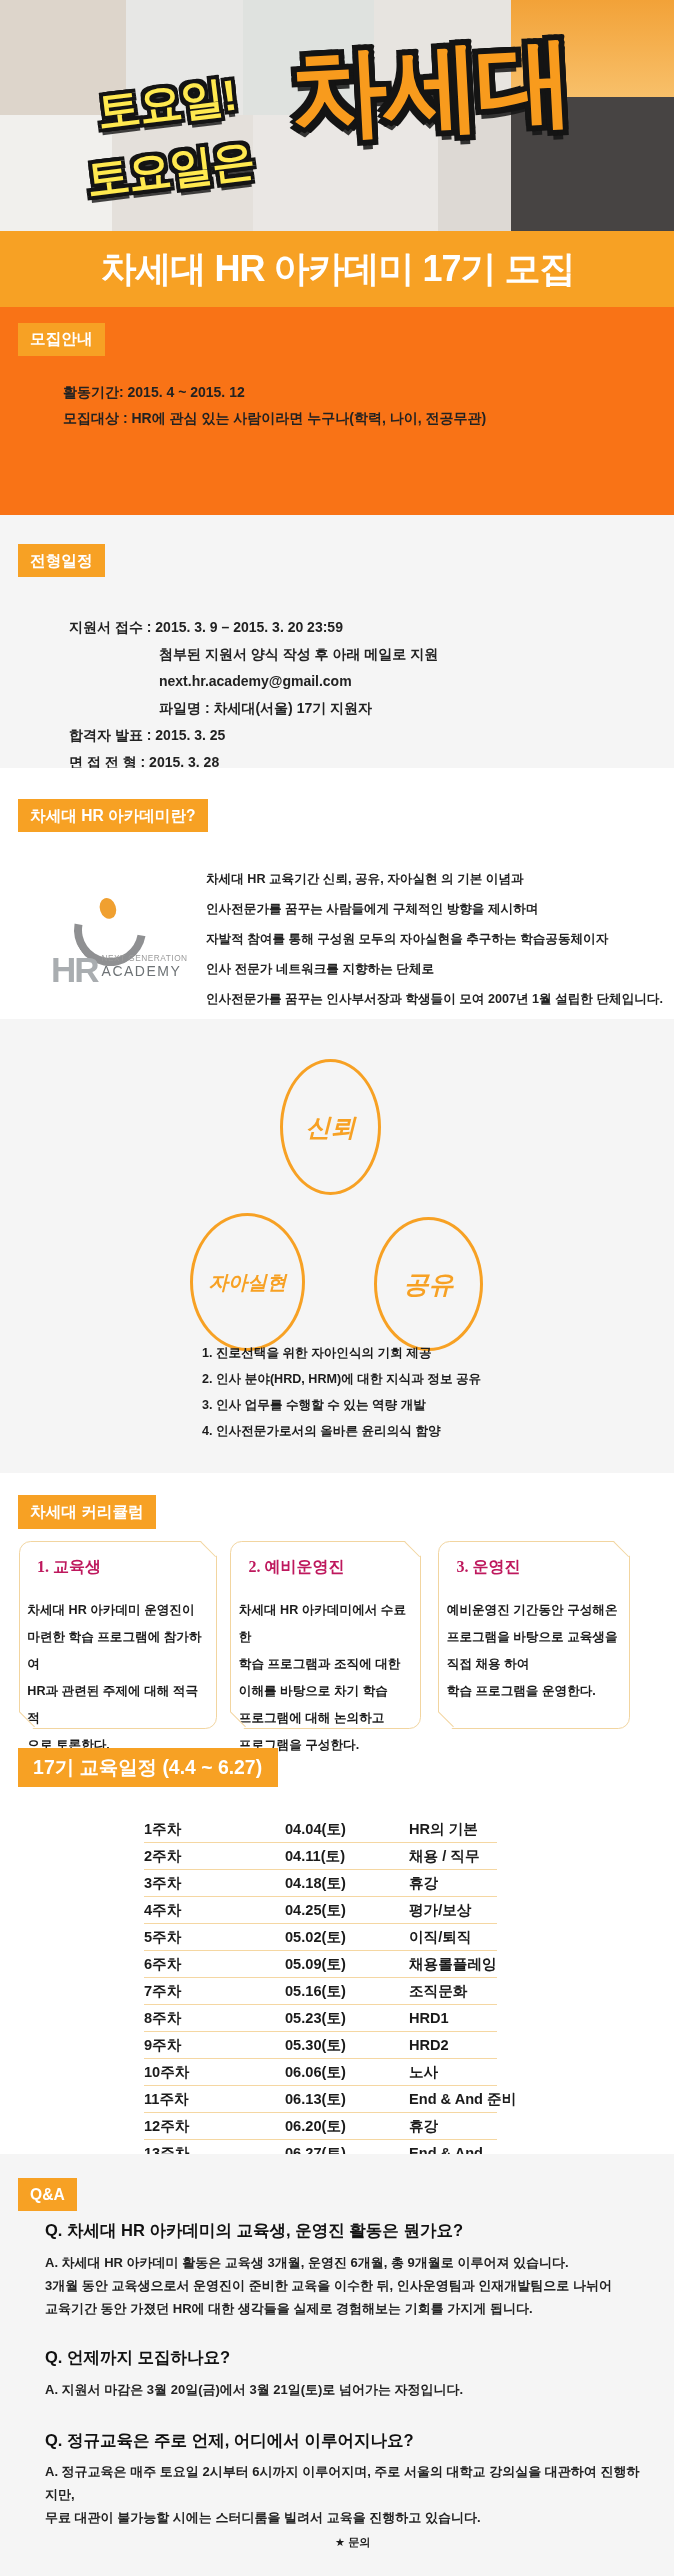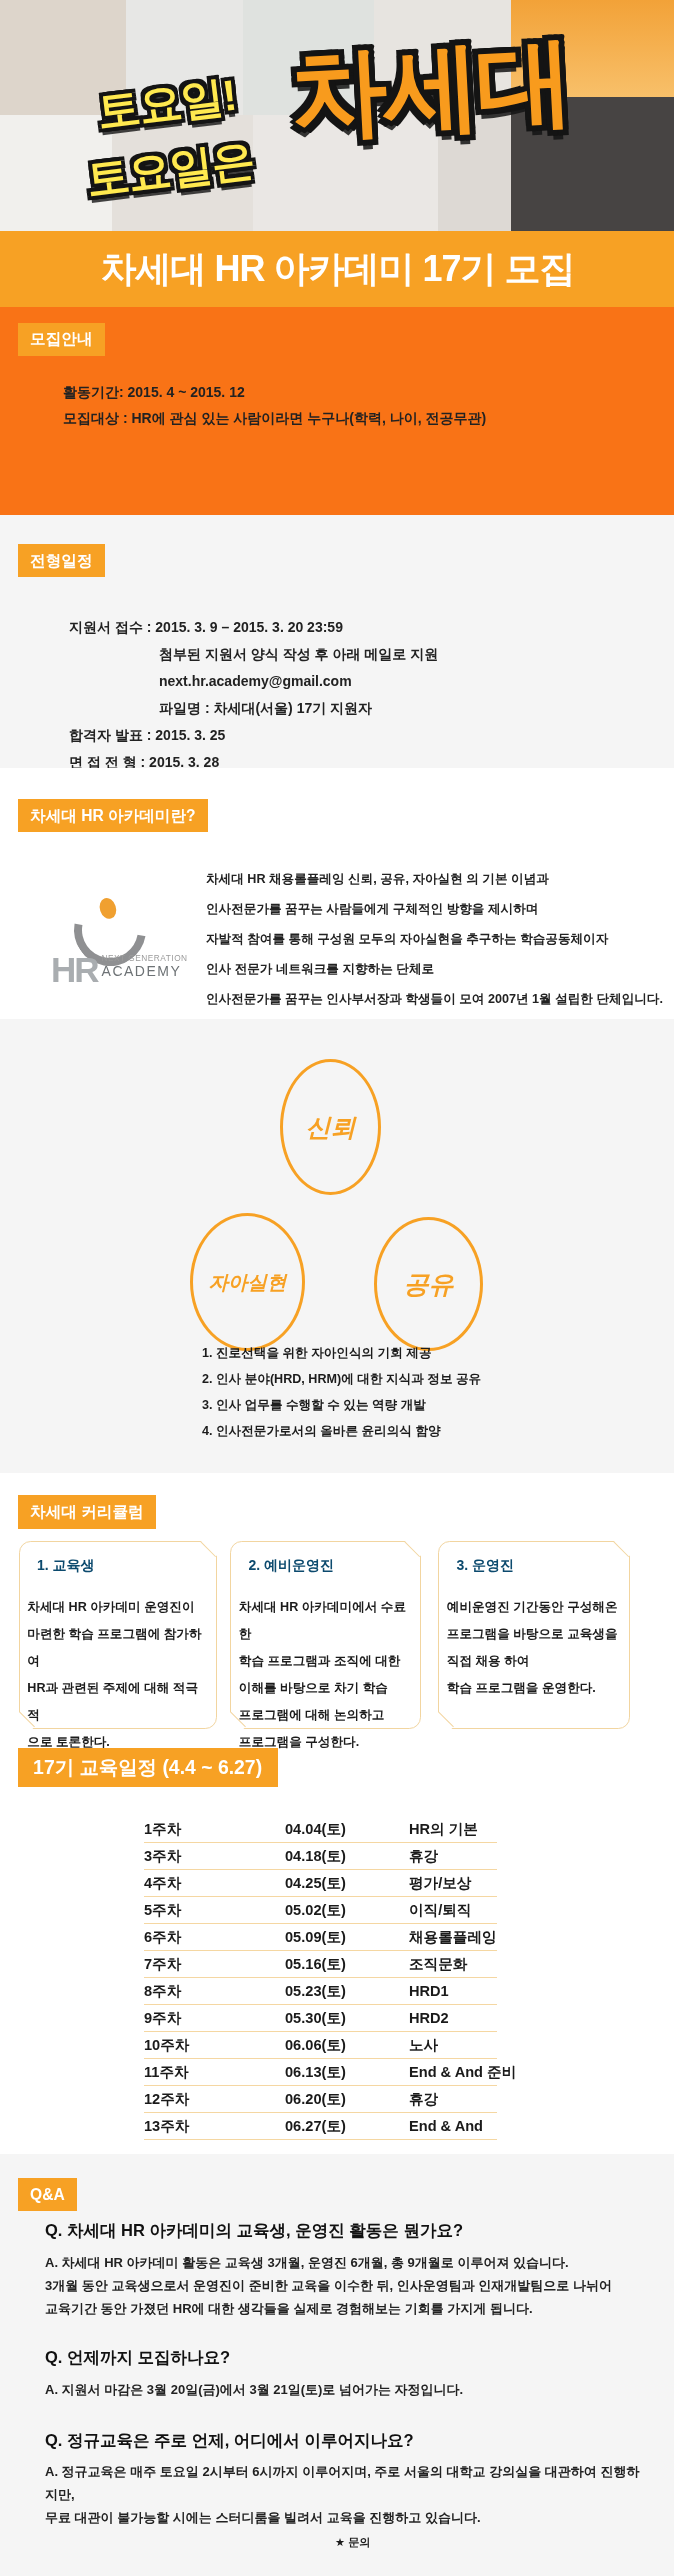--- a/index.html
+++ b/index.html
@@ -91,21 +91,21 @@
     position:absolute;top:68px;height:188px;background:#fff;
     border:1px solid var(--tan);border-radius:11.7px;box-sizing:border-box;
   }
   .card::before{content:"";position:absolute;top:-10.7px;right:-10.7px;width:21.4px;height:21.4px;
     background:#fff;transform:rotate(45deg);border-bottom:1px solid var(--tan);}
   .card::after{content:"";position:absolute;bottom:-10.7px;left:-10.7px;width:21.4px;height:21.4px;
     background:#fff;transform:rotate(45deg);border-top:1px solid var(--tan);}
   .card1{left:18.5px;width:198px;}
   .card2{left:230px;width:191px;}
   .card3{left:438px;width:192px;}
-  .card-title{margin:14.6px 0 0 17.5px;font-size:14px;font-weight:600;color:#0c4a6e;white-space:pre;}
+  .card-title{margin:14.6px 0 0 17.5px;font-size:16px;font-weight:600;color:#be185d;white-space:pre;font-family:Liberation Serif, serif;}
   .card-body{margin:19.4px 5.8px 0 7.8px;font-size:12.6px;line-height:27px;font-weight:600;color:#1c1c1c;white-space:pre-line;}
   .tt-badge{top:275px;}
   .tt{position:absolute;left:144px;top:343px;width:353px;}
   .tt-row{
     display:grid;grid-template-columns:141px 124px 1fr;align-items:center;
     height:26px;border-bottom:1px solid var(--tableline);
     font-size:14.6px;font-weight:600;color:#1a1a1a;white-space:pre;
   }
   
   .sec-qna{top:2154px;height:422px;background:var(--gray);}
@@ -172,21 +172,21 @@
       <div class="swoosh-dot"></div>
       <div class="logo-row">
         <span class="logo-hr">HR</span>
         <span class="logo-right">
           <div class="logo-ng">NEXT GENERATION</div>
           <div class="logo-ac">ACADEMY</div>
         </span>
       </div>
     </div>
     <div class="lines about-lines">
-      <div class="ln">차세대 HR 채용롤플레잉 신뢰, 공유, 자아실현 의 기본 이념과</div>
+      <div class="ln">차세대 HR 교육기간 신뢰, 공유, 자아실현 의 기본 이념과</div>
       <div class="ln">인사전문가를 꿈꾸는 사람들에게 구체적인 방향을 제시하며</div>
       <div class="ln">자발적 참여를 통해 구성원 모두의 자아실현을 추구하는 학습공동체이자</div>
       <div class="ln">인사 전문가 네트워크를 지향하는 단체로</div>
       <div class="ln">인사전문가를 꿈꾸는 인사부서장과 학생들이 모여 2007년 1월 설립한 단체입니다.</div>
     </div>
   </div>
 
   <div class="sec sec-values">
     <div class="circle c1">신뢰</div>
     <div class="circle c2">자아실현</div>
@@ -225,20 +225,25 @@
 학습 프로그램을 운영한다.</div>
     </div>
 
     <div class="badge badge-big tt-badge">17기 교육일정 (4.4 ~ 6.27)</div>
 
     <div class="tt">
       <div class="tt-row">
         <span>1주차</span>
         <span>04.04(토)</span>
         <span>HR의 기본</span>
+      </div>
+      <div class="tt-row">
+        <span>2주차</span>
+        <span>04.11(토)</span>
+        <span>채용 / 직무</span>
       </div>
       <div class="tt-row">
         <span>3주차</span>
         <span>04.18(토)</span>
         <span>휴강</span>
       </div>
       <div class="tt-row">
         <span>4주차</span>
         <span>04.25(토)</span>
         <span>평가/보상</span>

